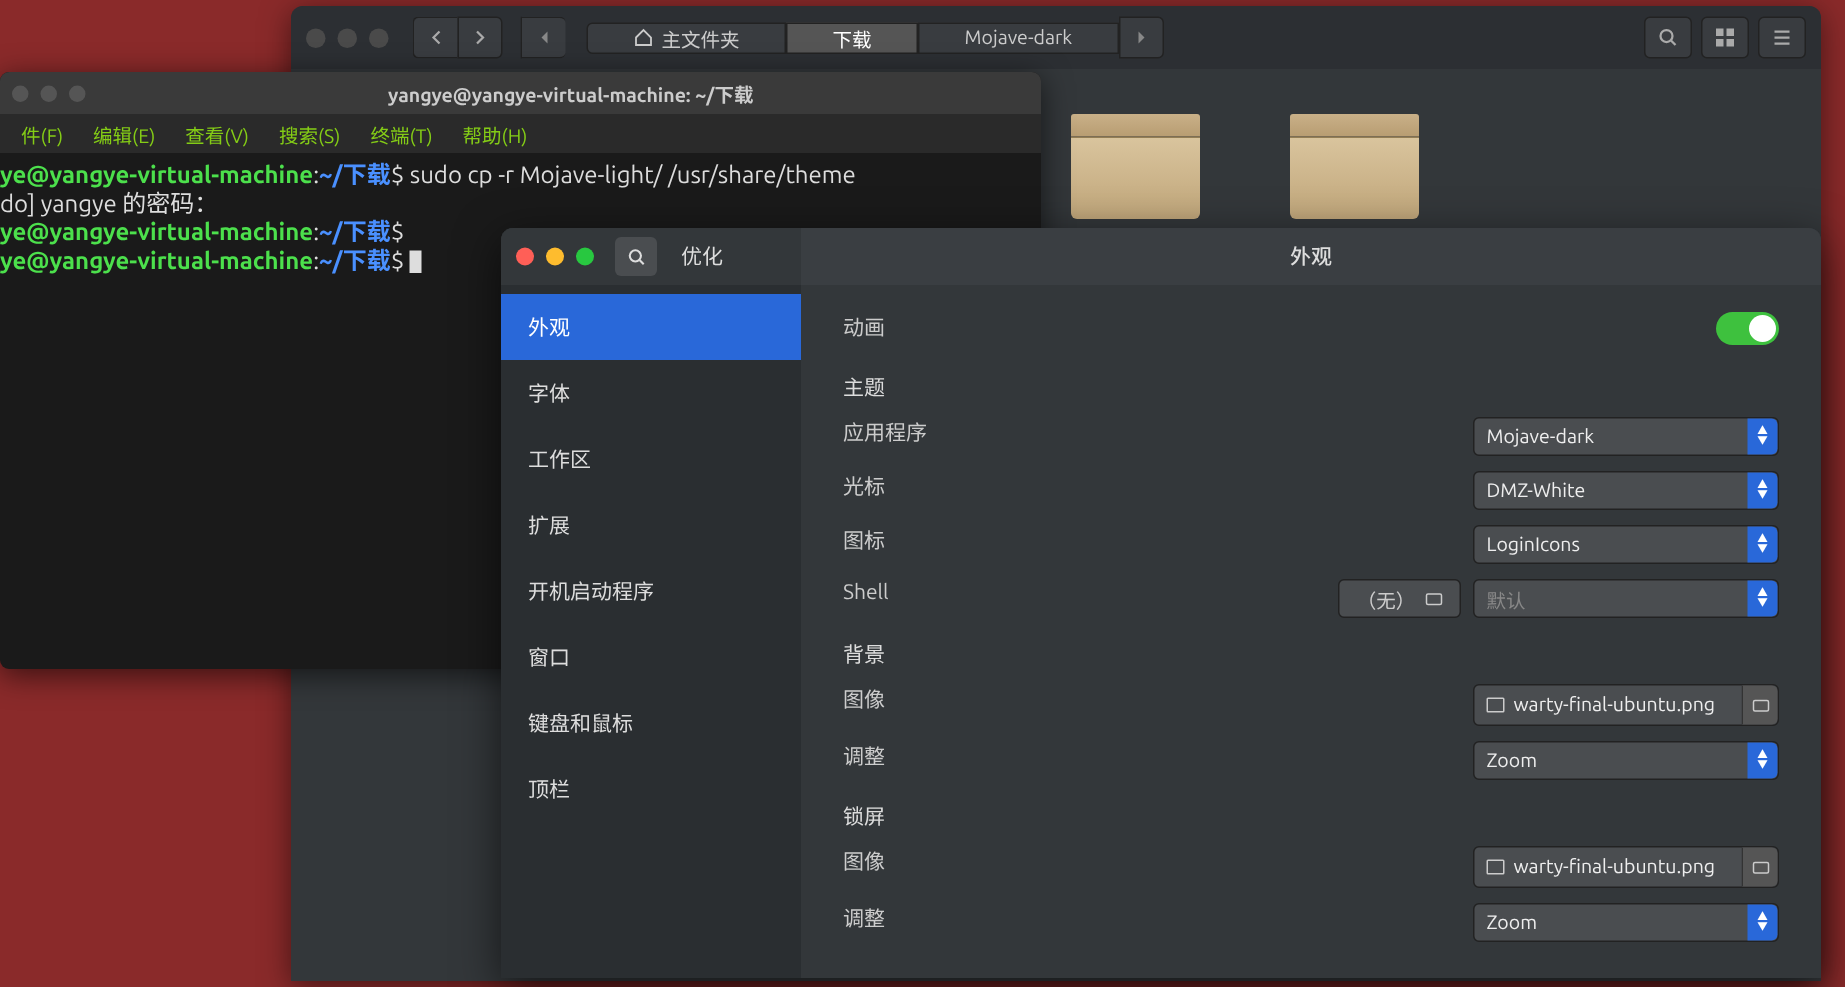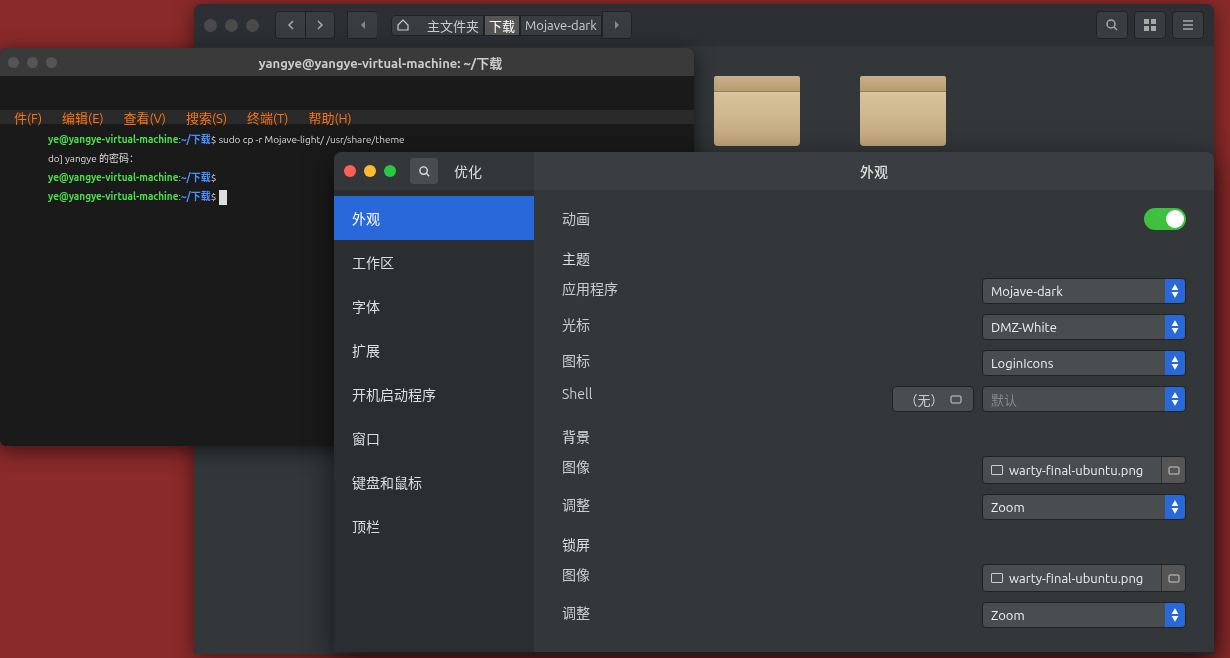--- a/index.html
+++ b/index.html
@@ -8,39 +8,39 @@
 
 .fm-window { position: absolute; left: 194px; top: 4px; width: 1020px; height: 650px; background: #33373a; border-radius: 8px 8px 0 0; box-shadow: 0 4px 20px rgba(0,0,0,0.5); }
 .fm-titlebar { height: 42px; background: #2c2f33; border-radius: 8px 8px 0 0; display: flex; align-items: center; padding: 0 10px; gap: 6px; }
 .traffic-lights { display: flex; gap: 8px; margin-right: 10px; }
 .tl { width: 13px; height: 13px; border-radius: 50%; background: #4a4a4a; }
 .fm-nav-btn { width: 30px; height: 28px; background: #393c40; border: 1px solid #222; border-radius: 4px; display: flex; align-items: center; justify-content: center; color: #aaa; font-size: 14px; }
 .fm-nav-group { display: flex; }
 .fm-nav-group .fm-nav-btn:first-child { border-radius: 4px 0 0 4px; border-right: none; }
 .fm-nav-group .fm-nav-btn:last-child { border-radius: 0 4px 4px 0; }
 .fm-path-bar { display: flex; align-items: center; margin-left: 8px; }
-.fm-path-seg { height: 21px; padding: 0 4px; background: #393c40; border: 1px solid #222; display: flex; align-items: center; color: #ccc; font-size: 13px; gap: 17px; }
+.fm-path-seg { height: 21px; padding: 0 30px; background: #393c40; border: 1px solid #222; display: flex; align-items: center; color: #ccc; font-size: 13px; gap: 5px; }
 .fm-path-seg.active { background: #555; color: #fff; }
 .fm-path-seg:first-child { border-radius: 4px 0 0 4px; }
 .fm-path-seg:last-child { border-radius: 0 4px 4px 0; }
 .fm-spacer { flex: 1; }
 .fm-icon-btn { width: 32px; height: 28px; background: #393c40; border: 1px solid #222; border-radius: 4px; display: flex; align-items: center; justify-content: center; color: #aaa; }
 .fm-content { padding: 30px 40px; display: flex; gap: 60px; }
 .folder-icon { width: 86px; height: 70px; display: flex; flex-direction: column; }
 .folder-lid { height: 16px; background: linear-gradient(#c9b088, #b89d72); border-radius: 2px 2px 0 0; border-bottom: 1px solid #937e55; }
 .folder-body { flex: 1; background: linear-gradient(#d9c49d, #c0a67a); border-radius: 0 0 4px 4px; }
 
 
 .term-window { position: absolute; left: 0; top: 48px; width: 694px; height: 398px; background: #1a1a1a; border-radius: 6px; box-shadow: 0 4px 20px rgba(0,0,0,0.6); overflow: hidden; }
 .term-titlebar { height: 28px; background: #3a3a3a; display: flex; align-items: center; padding: 0 8px; gap: 8px; }
 .term-titlebar .traffic-lights .tl { background: #555; width: 11px; height: 11px; }
 .term-title { flex: 1; text-align: center; color: #ccc; font-size: 13px; font-weight: bold; }
-.term-menu { height: 14px; background: #2a2a2a; display: flex; align-items: center; padding: 0 6px; gap: 4px; color: #f97316; font-size: 13px; margin-top: 34px; }
+.term-menu { height: 26px; background: #2a2a2a; display: flex; align-items: center; padding: 0 6px; gap: 4px; color: #84cc16; font-size: 13px; }
 .term-menu span { padding: 2px 8px; }
-.term-body { padding: 6px 0 6px 0; font-family: "Ubuntu Mono", monospace; font-size: 10px; line-height: 19px; color: #ddd; white-space: pre; overflow: hidden; margin-left: 48px; }
+.term-body { padding: 6px 0 6px 0; font-family: "Ubuntu Mono", monospace; font-size: 16px; line-height: 19px; color: #ddd; white-space: pre; overflow: hidden; }
 .t-green { color: #4CE04C; font-weight: bold; }
 .t-blue { color: #4a90ff; font-weight: bold; }
 .t-white { color: #ddd; }
 .cursor-block { display: inline-block; width: 8px; height: 15px; background: #ddd; vertical-align: middle; }
 
 
 .tw-window { position: absolute; left: 334px; top: 152px; width: 880px; height: 500px; background: #2f3437; border-radius: 8px 8px 0 0; box-shadow: 0 8px 30px rgba(0,0,0,0.6); display: flex; overflow: hidden; }
 .tw-sidebar { width: 200px; background: #2a2e31; display: flex; flex-direction: column; }
 .tw-sb-header { height: 38px; background: #33373a; display: flex; align-items: center; padding: 0 10px; gap: 8px; }
 .tw-traffic { display: flex; gap: 8px; }
@@ -190,22 +190,22 @@
       <div class="tw-search-btn">
         <svg width="13" height="13" viewBox="0 0 14 14">
             <circle cx="6" cy="6" r="4" stroke="#ddd" stroke-width="1.5" fill="none"></circle>
             <line x1="9" y1="9" x2="12" y2="12" stroke="#ddd" stroke-width="1.5"></line>
           </svg>
       </div>
       <div class="tw-sb-title">优化</div>
     </div>
     <div class="tw-sb-list">
       <div class="tw-sb-item active">外观</div>
+      <div class="tw-sb-item">字体</div>
       <div class="tw-sb-item">工作区</div>
-      <div class="tw-sb-item">字体</div>
       <div class="tw-sb-item">扩展</div>
       <div class="tw-sb-item">开机启动程序</div>
       <div class="tw-sb-item">窗口</div>
       <div class="tw-sb-item">键盘和鼠标</div>
       <div class="tw-sb-item">顶栏</div>
     </div>
   </div>
   <div class="tw-main">
     <div class="tw-main-header">外观</div>
     <div class="tw-content">

